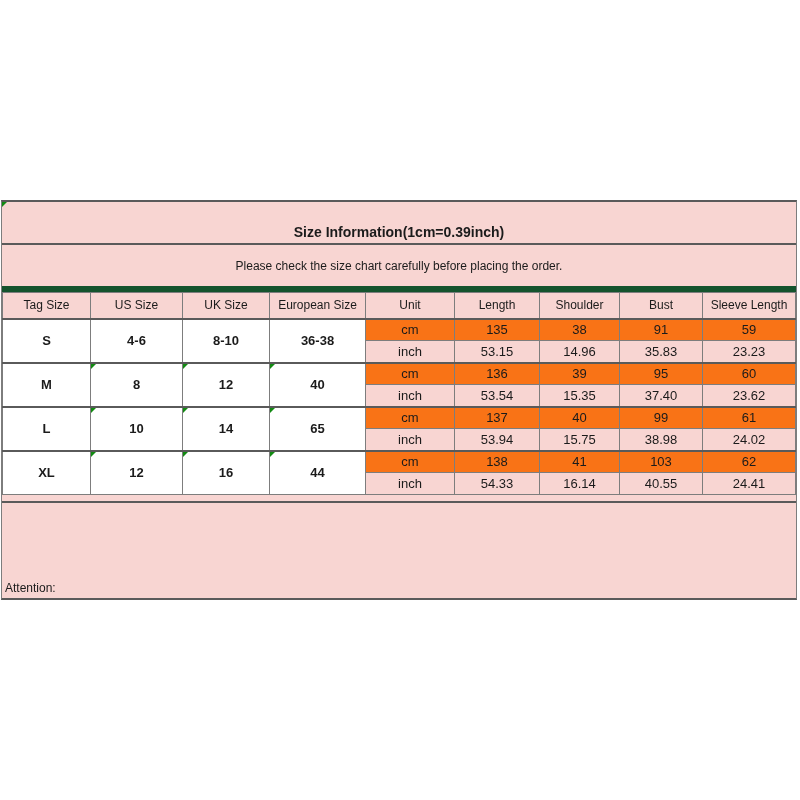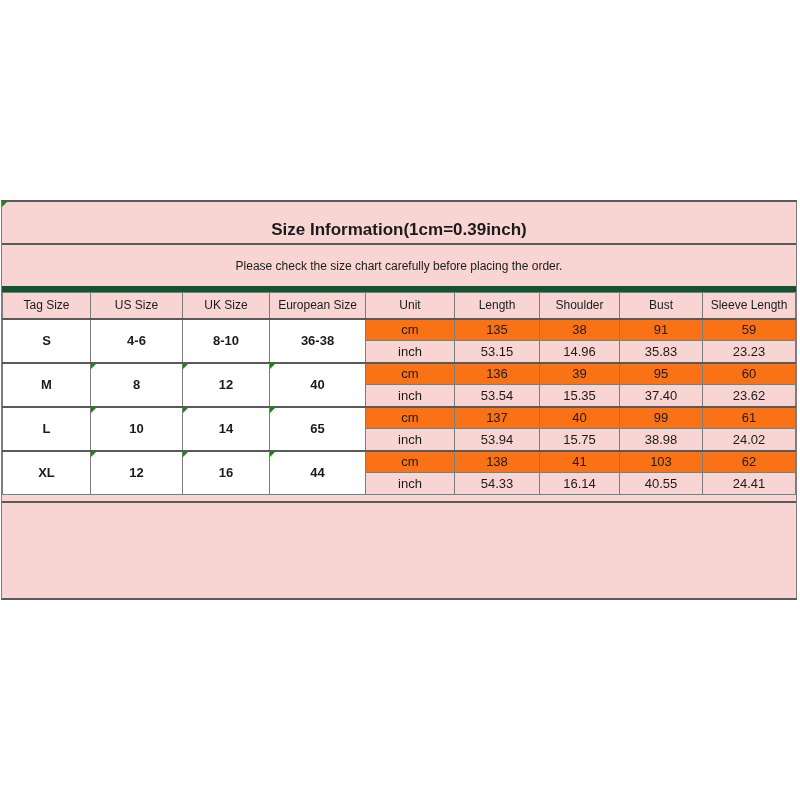--- a/index.html
+++ b/index.html
@@ -16,21 +16,21 @@
     background:#f8d5d2;
   }
   .sheet::before { 
     content:""; position:absolute; left:0; top:0; z-index:5;
     border-top:5px solid #128a12; border-right:5px solid transparent;
     width:0; height:0;
   }
   .row-title {
     height:43px; background:#f8d5d2; border-bottom:2px solid #5a5a5a;
     display:flex; align-items:flex-end; justify-content:center;
-    font-size:17px; font-weight:bold; padding-bottom:3px;
+    font-size:14px; font-weight:bold; padding-bottom:3px;
   }
   .row-subtitle {
     height:47px; background:#f8d5d2; border-bottom:6px solid #14532d;
     display:flex; align-items:center; justify-content:center;
     font-size:12px;
   }
   table.size-table {
     width:100%; border-collapse:collapse; table-layout:fixed;
     background:#ffffff;
   }
@@ -168,15 +168,16 @@
         <td class="mcell">inch</td>
         <td class="mcell">54.33</td>
         <td class="mcell">16.14</td>
         <td class="mcell">40.55</td>
         <td class="mcell">24.41</td>
       </tr>
     </tbody>
   </table>
 
   <div class="attention">
+    <div>Attention:</div>
   </div>
 
 </div>
 
 </body></html>

